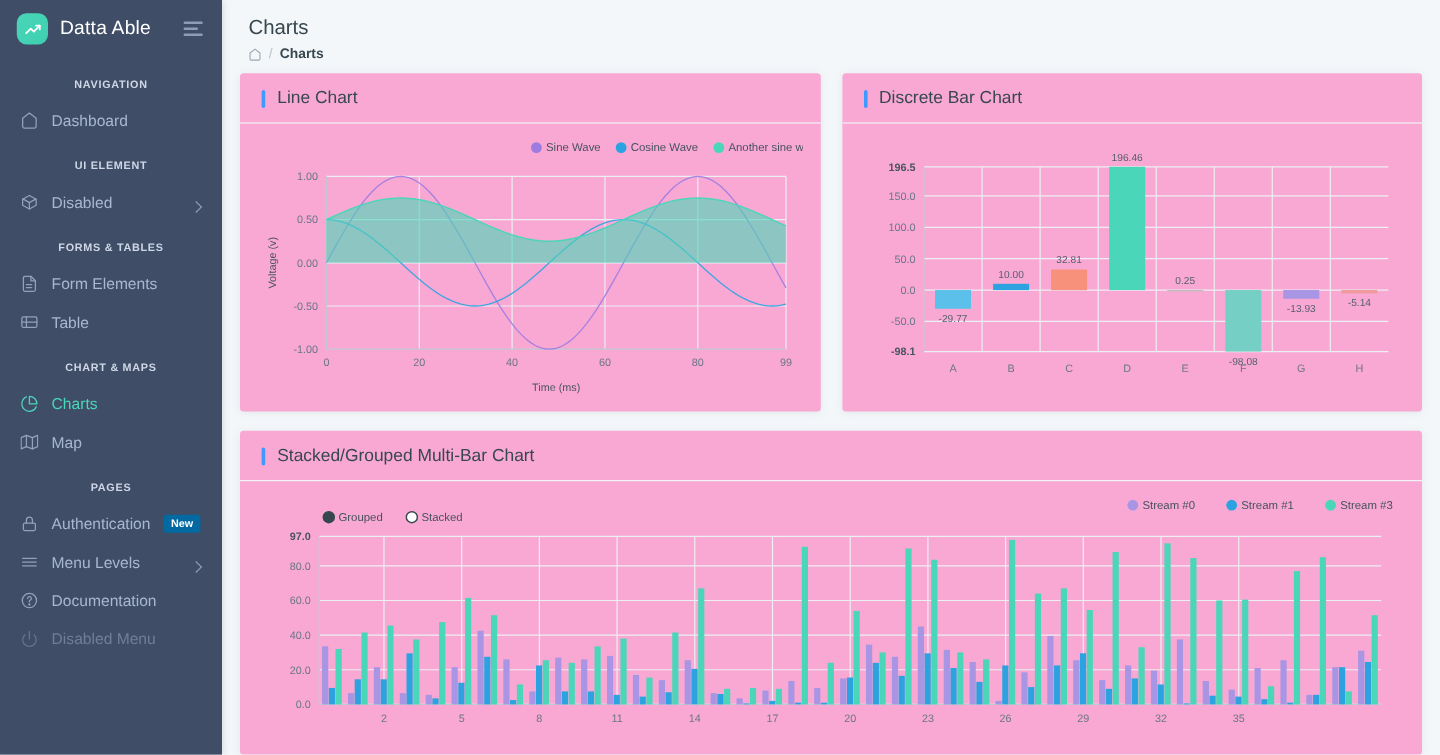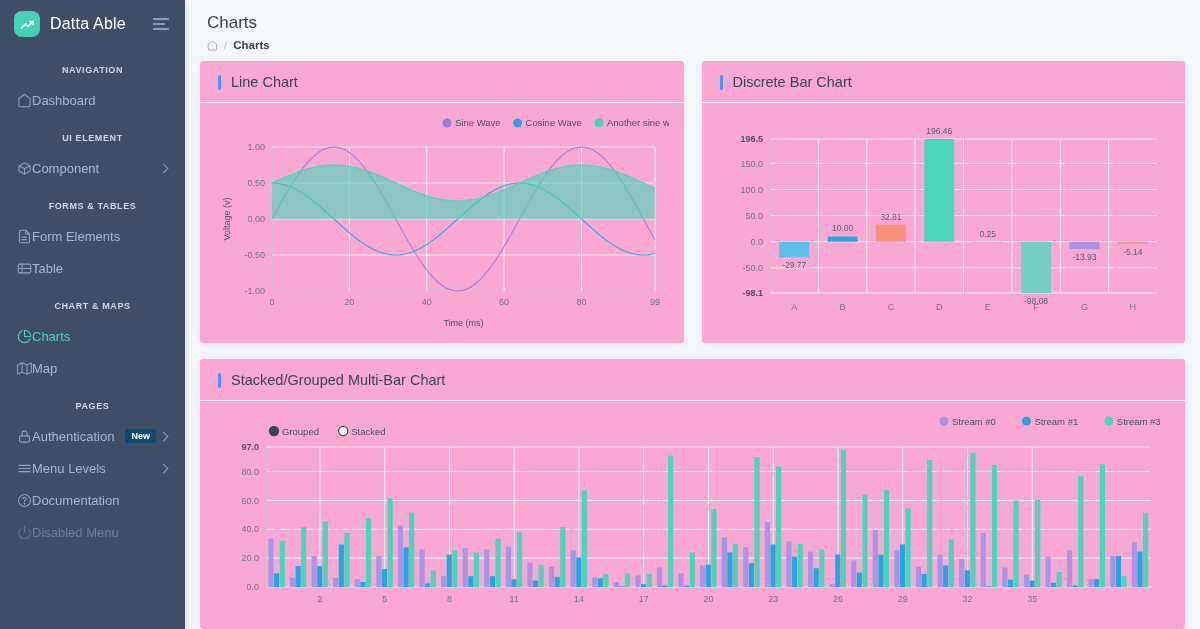--- a/index.html
+++ b/index.html
@@ -35,34 +35,34 @@
   .sb-toggle i:nth-child(1){ width:16px; }
   .sb-toggle i:nth-child(2){ width:12px; }
   .sb-toggle i:nth-child(3){ width:16px; }
 
   .sb-caption {
     font-size:9px; font-weight:700; letter-spacing:.6px;
     color:#cfd7e6; text-transform:uppercase;
     padding:0 16px; margin-top:17px; margin-bottom:9px;text-align:center;
   }
   .sb-item {
-    display:flex; align-items:center; 
+    display:flex; align-items:flex-end; gap:11px;
     padding:8px 16px; font-size:13px; color:#a9b7d0;
     cursor:pointer; position:relative; min-height:31px;
   }
   .sb-item .ico { width:16px; height:16px; flex:0 0 16px; display:flex; align-items:center; justify-content:center; }
   .sb-item .ico svg { display:block; }
   .sb-item .lbl { flex:1; white-space:nowrap; }
   .sb-item.active { color:#4ad6b8; }
   .sb-item.active .ico svg { stroke:#4ad6b8; }
   .sb-item.disabled { opacity:.45; }
   .sb-chev { width:7px; height:7px; border-right:1.6px solid #8e9cb8; border-top:1.6px solid #8e9cb8;
              transform:rotate(45deg); flex:0 0 7px; margin-right:2px; }
   .sb-badge {
-    background:#0c4a6e; color:#fff; font-size:9px; font-weight:700;
+    background:#0369a1; color:#fff; font-size:9px; font-weight:700;
     padding:2px 6px; border-radius:3px; line-height:1.2; margin-right:4px;
   }
 
   
   .main { flex:1; height:629px; overflow:hidden; background:#f4f7fa; }
   .page-head { padding:12px 22px 10px 22px; }
   .page-title { font-size:17px; font-weight:400; color:#37474f; line-height:1.3; }
   .breadcrumb { display:flex; align-items:center; gap:6px; margin-top:5px; font-size:11.5px; color:#9aa6b2; }
   .breadcrumb .sep { color:#b9c2cc; }
   .breadcrumb .crumb-active { color:#37474f; font-weight:600; }
@@ -125,21 +125,21 @@
         </div>
         <div class="sb-caption">UI ELEMENT</div>
         <div class="sb-item">
           <span class="ico">
             <svg width="15" height="15" viewBox="0 0 24 24" fill="none" stroke="#93a1bb" stroke-width="1.7" stroke-linecap="round" stroke-linejoin="round">
               <path d="M21 16V8l-9-5-9 5v8l9 5 9-5z"></path>
               <polyline points="3.3 7.5 12 12.5 20.7 7.5"></polyline>
               <line x1="12" y1="12.5" x2="12" y2="21"></line>
             </svg>
           </span>
-          <span class="lbl">Component</span>
+          <span class="lbl">Disabled</span>
           <span class="sb-chev"></span>
         </div>
         <div class="sb-caption">FORMS &amp; TABLES</div>
         <div class="sb-item">
           <span class="ico">
             <svg width="15" height="15" viewBox="0 0 24 24" fill="none" stroke="#93a1bb" stroke-width="1.7" stroke-linecap="round" stroke-linejoin="round">
               <path d="M14 2H6a2 2 0 0 0-2 2v16a2 2 0 0 0 2 2h12a2 2 0 0 0 2-2V8z"></path>
               <polyline points="14 2 14 8 20 8"></polyline>
               <line x1="8" y1="13" x2="15" y2="13"></line>
               <line x1="8" y1="17" x2="15" y2="17"></line>

